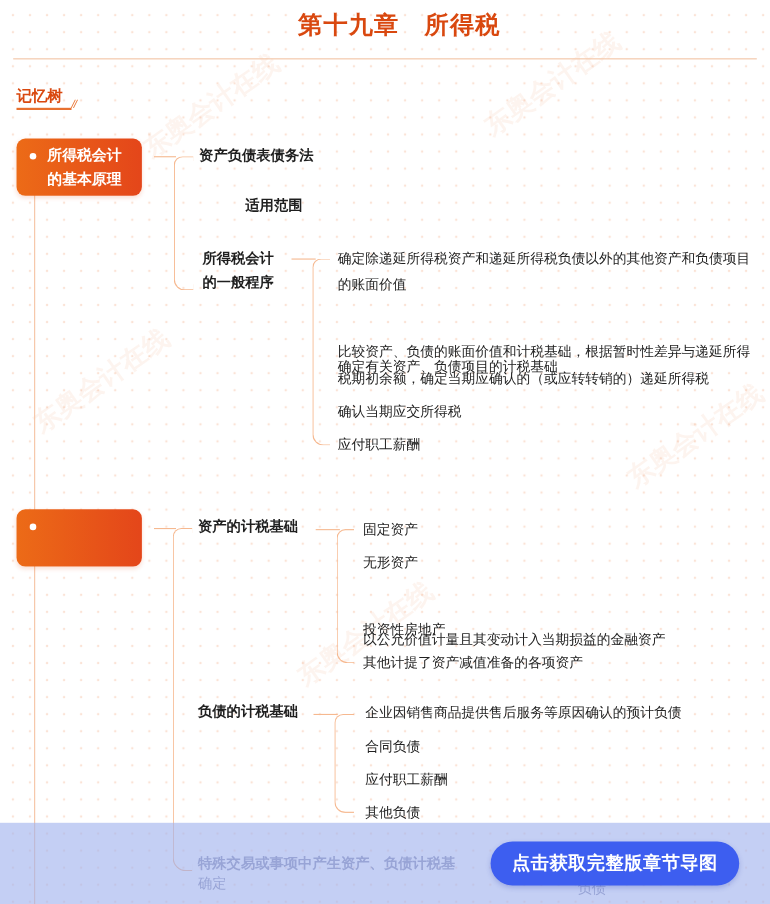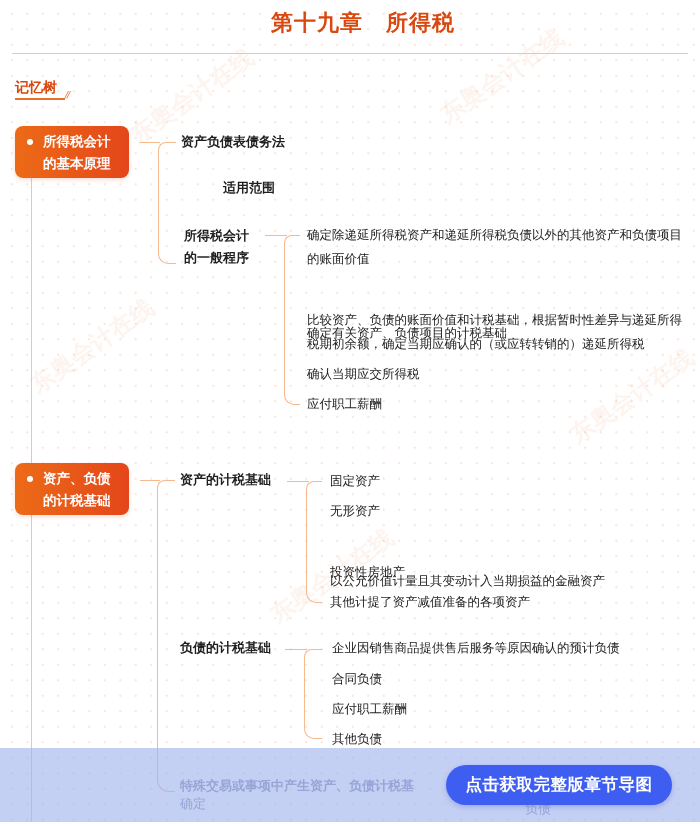--- a/index.html
+++ b/index.html
@@ -133,22 +133,20 @@
 <div class="vcurve" style="left:284px;top:235px;width:16px;height:170px;border-top-left-radius:8px;border-bottom-left-radius:10px;"></div>
 
 <div class="l3 wrap" style="left:307px;top:223px;">确定除递延所得税资产和递延所得税负债以外的其他资产和负债项目的账面价值</div>
 <div class="l3" style="left:307px;top:279px;margin-top:44px;">确定有关资产、负债项目的计税基础</div>
 <div class="l3 wrap" style="left:307px;top:308px;">比较资产、负债的账面价值和计税基础，根据暂时性差异与递延所得税期初余额，确定当期应确认的（或应转转销的）递延所得税</div>
 <div class="l3" style="left:307px;top:364px;">确认当期应交所得税</div>
 <div class="l3" style="left:307px;top:394px;">应付职工薪酬</div>
 
 <div class="root-box" style="top:463px;">
   <span class="dot"></span>
-  <span class="txt">资产、负债
-的计税基础</span>
 </div>
 
 <div class="hline" style="left:140px;top:480px;width:20px;"></div>
 <div class="vcurve" style="left:157px;top:480px;width:18px;height:312px;border-top-left-radius:8px;border-bottom-left-radius:12px;"></div>
 
 <div class="l2" style="left:180px;top:469px;">资产的计税基础</div>
 
 <div class="hline" style="left:287px;top:481px;width:22px;"></div>
 <div class="vcurve" style="left:306px;top:481px;width:16px;height:122px;border-top-left-radius:8px;border-bottom-left-radius:10px;"></div>
 

